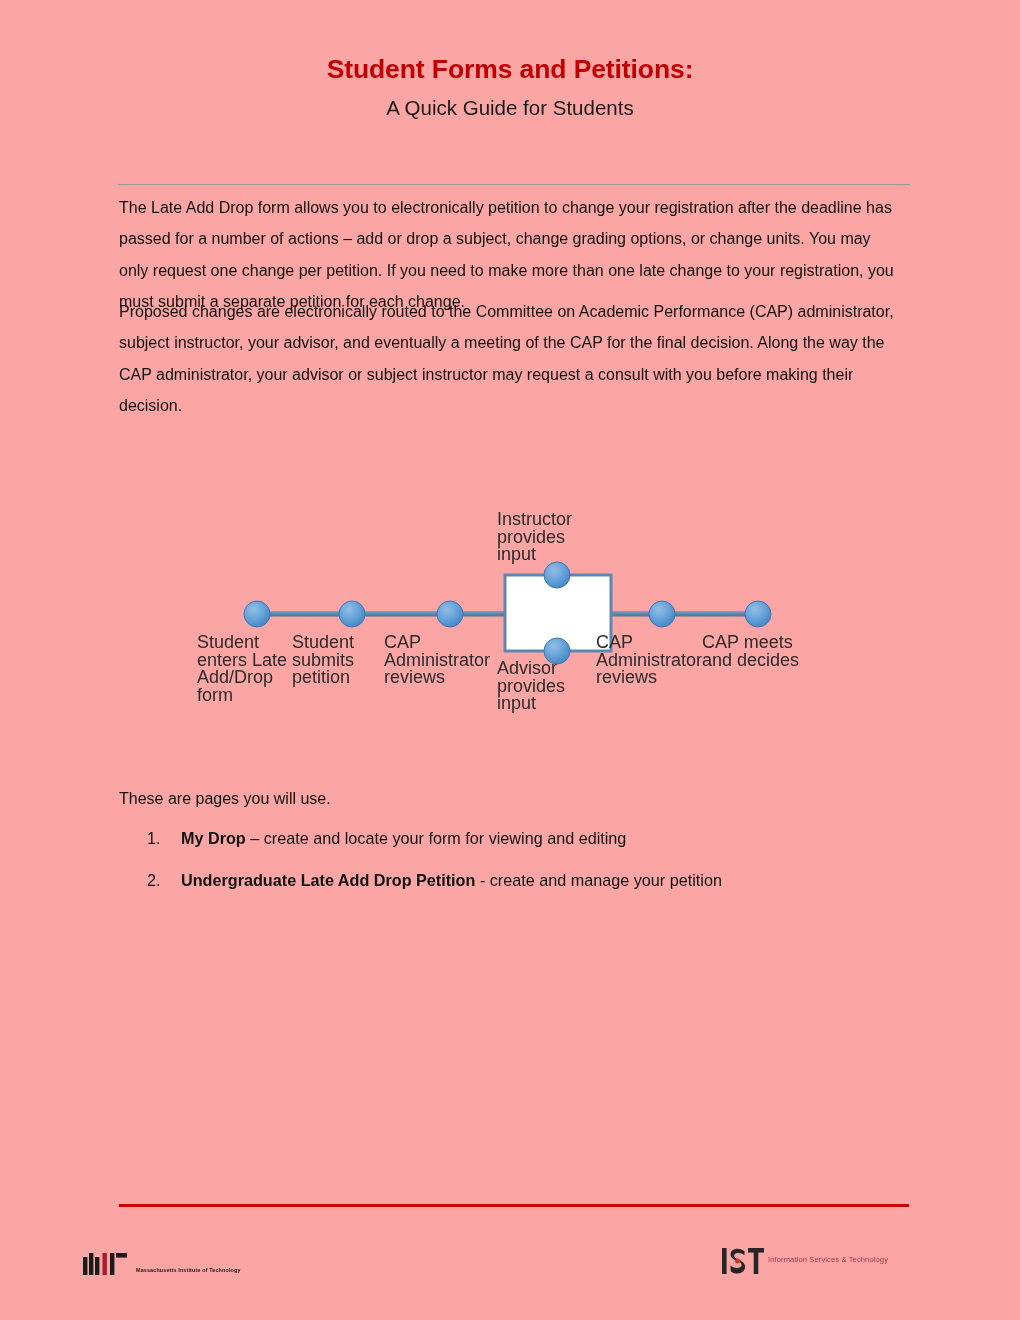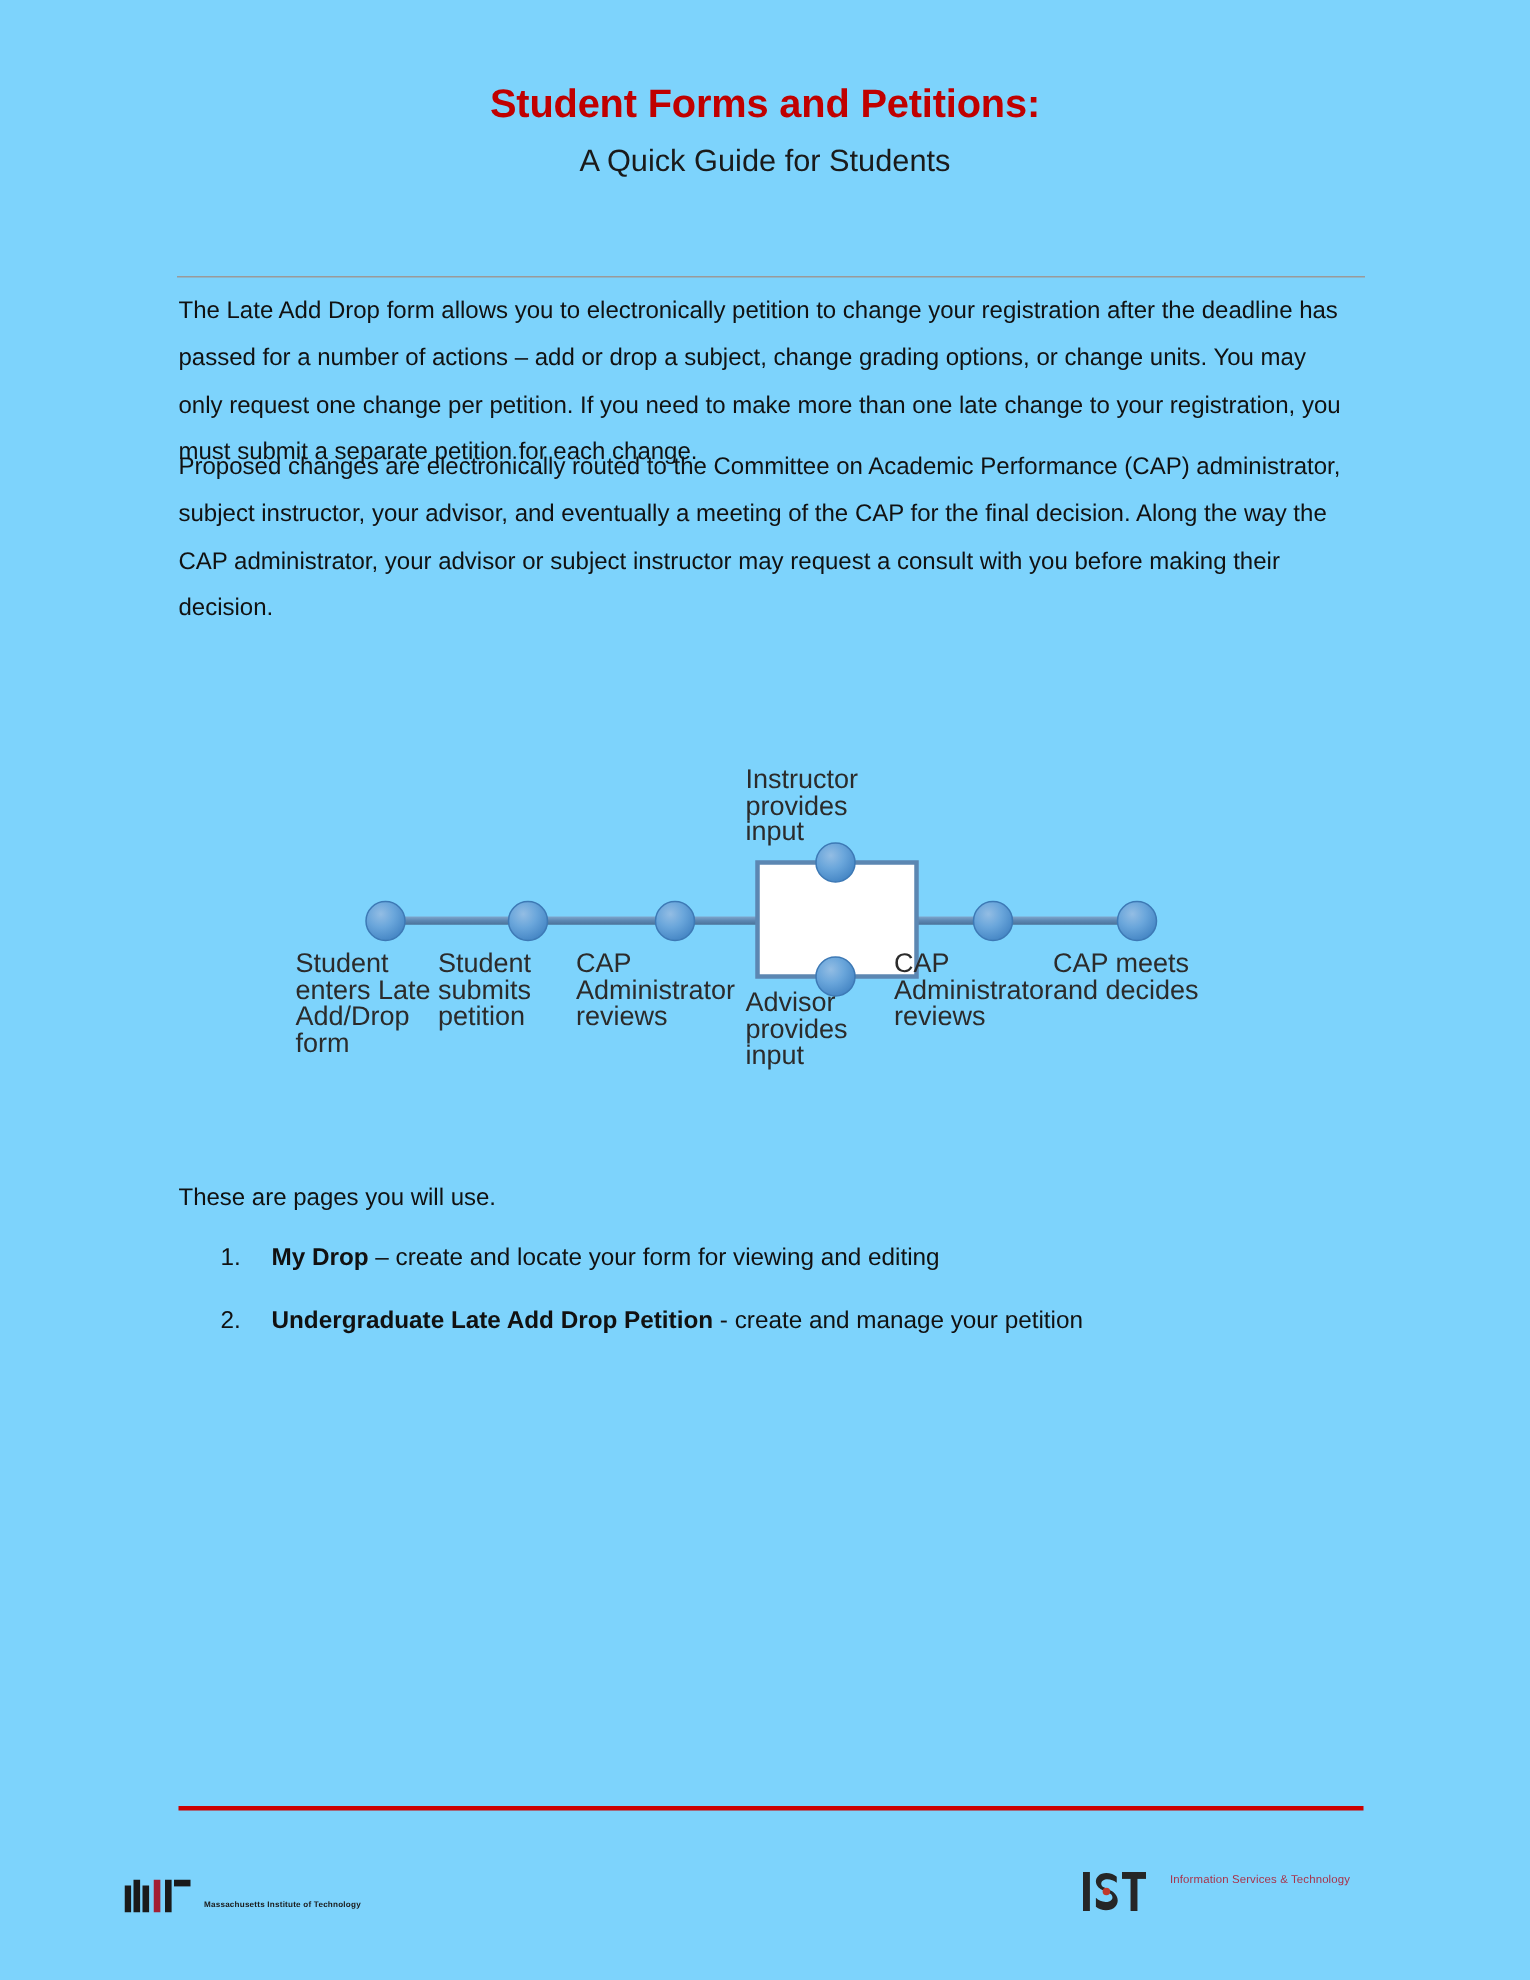--- a/index.html
+++ b/index.html
@@ -12,21 +12,21 @@
     height: 1320px;
     position: relative;
     font-family: "Liberation Sans", sans-serif;
     color: #000000;
     overflow: hidden;
   }
 
   .page {
     position: absolute;
     inset: 0;
-    background: #7dd3fc;
+    background: #fca5a5;
   }
 
   
   .header {
     position: absolute;
     left: 0;
     top: 48px;
     width: 1020px;
     text-align: center;
   }
@@ -143,22 +143,22 @@
     line-height: 8px;
     padding-bottom: 1px;
     white-space: nowrap;
   }
 
   .ist-logo {
     position: absolute;
     left: 722px;
     top: 1248px;
     display: flex;
-    align-items: flex-start;
-    gap: 16px;
+    align-items: center;
+    gap: 4px;
   }
   .ist-wordmark { display: block; }
   .ist-tag {
     font-size: 7.6px;
     color: #A8334A;
     letter-spacing: 0.1px;
     line-height: 10px;
     padding-bottom: 2px;
     white-space: nowrap;
   }

